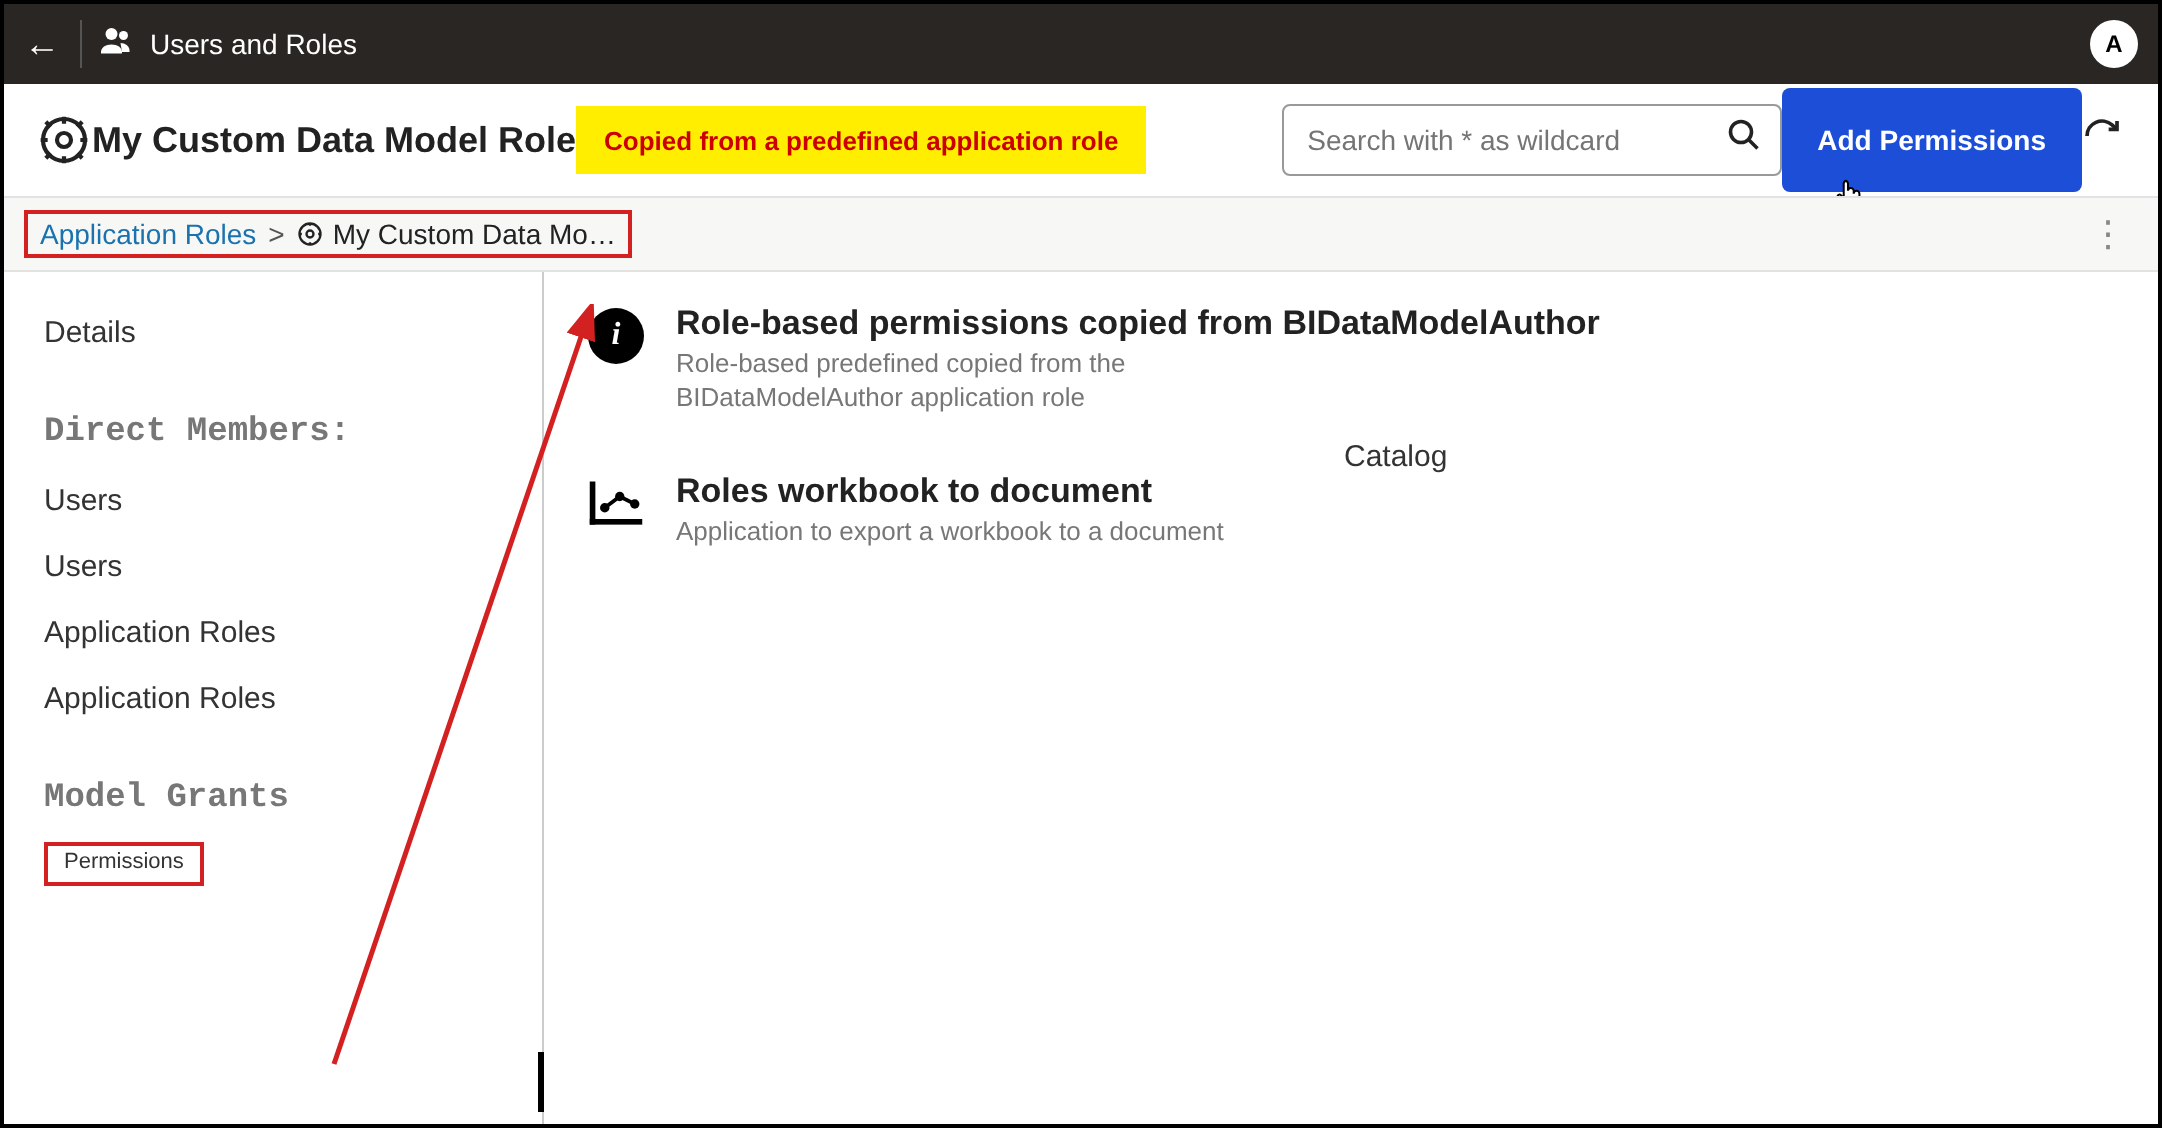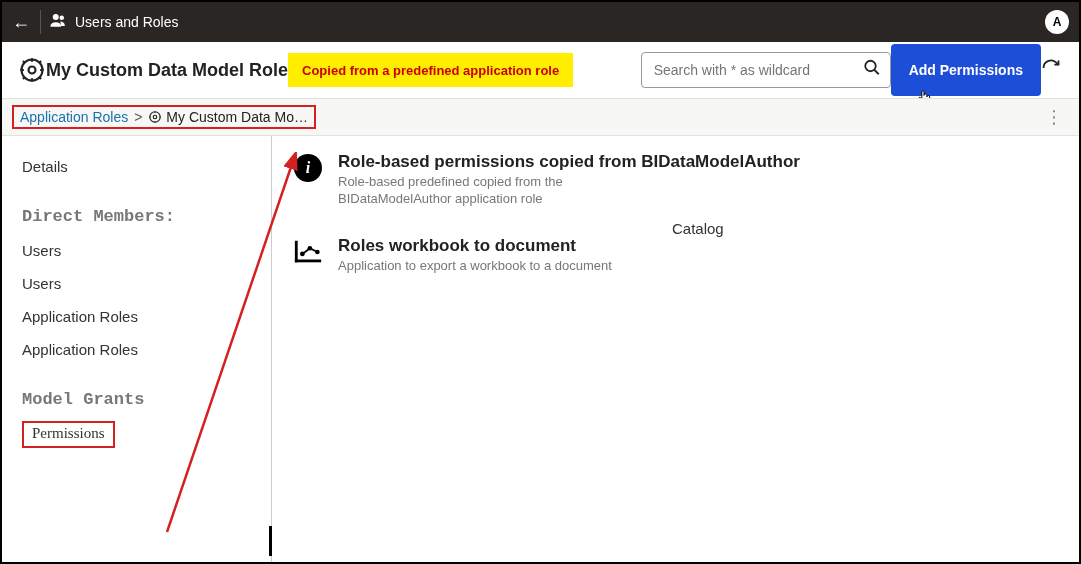--- a/index.html
+++ b/index.html
@@ -174,25 +174,24 @@
     font-weight: 700;
     margin-top: 24px;
     margin-bottom: 8px;
     font-family: Liberation Mono, monospace;
   }
   .side-link.details { margin-top: -4px; }
   .perm-box {
     border: 2px solid #d32020;
     padding: 2px 8px 4px 8px;
     display: inline-block;
-    font-size: 15px;
+    font-size: 11px;
     color: #333;
     cursor: pointer;
     margin-top: 4px;
-    font-family: Liberation Serif, serif;
   }
   .black-tab {
     position: absolute;
     right: -1px;
     bottom: 10px;
     width: 3px;
     height: 30px;
     background: #000;
   }
   .main {

